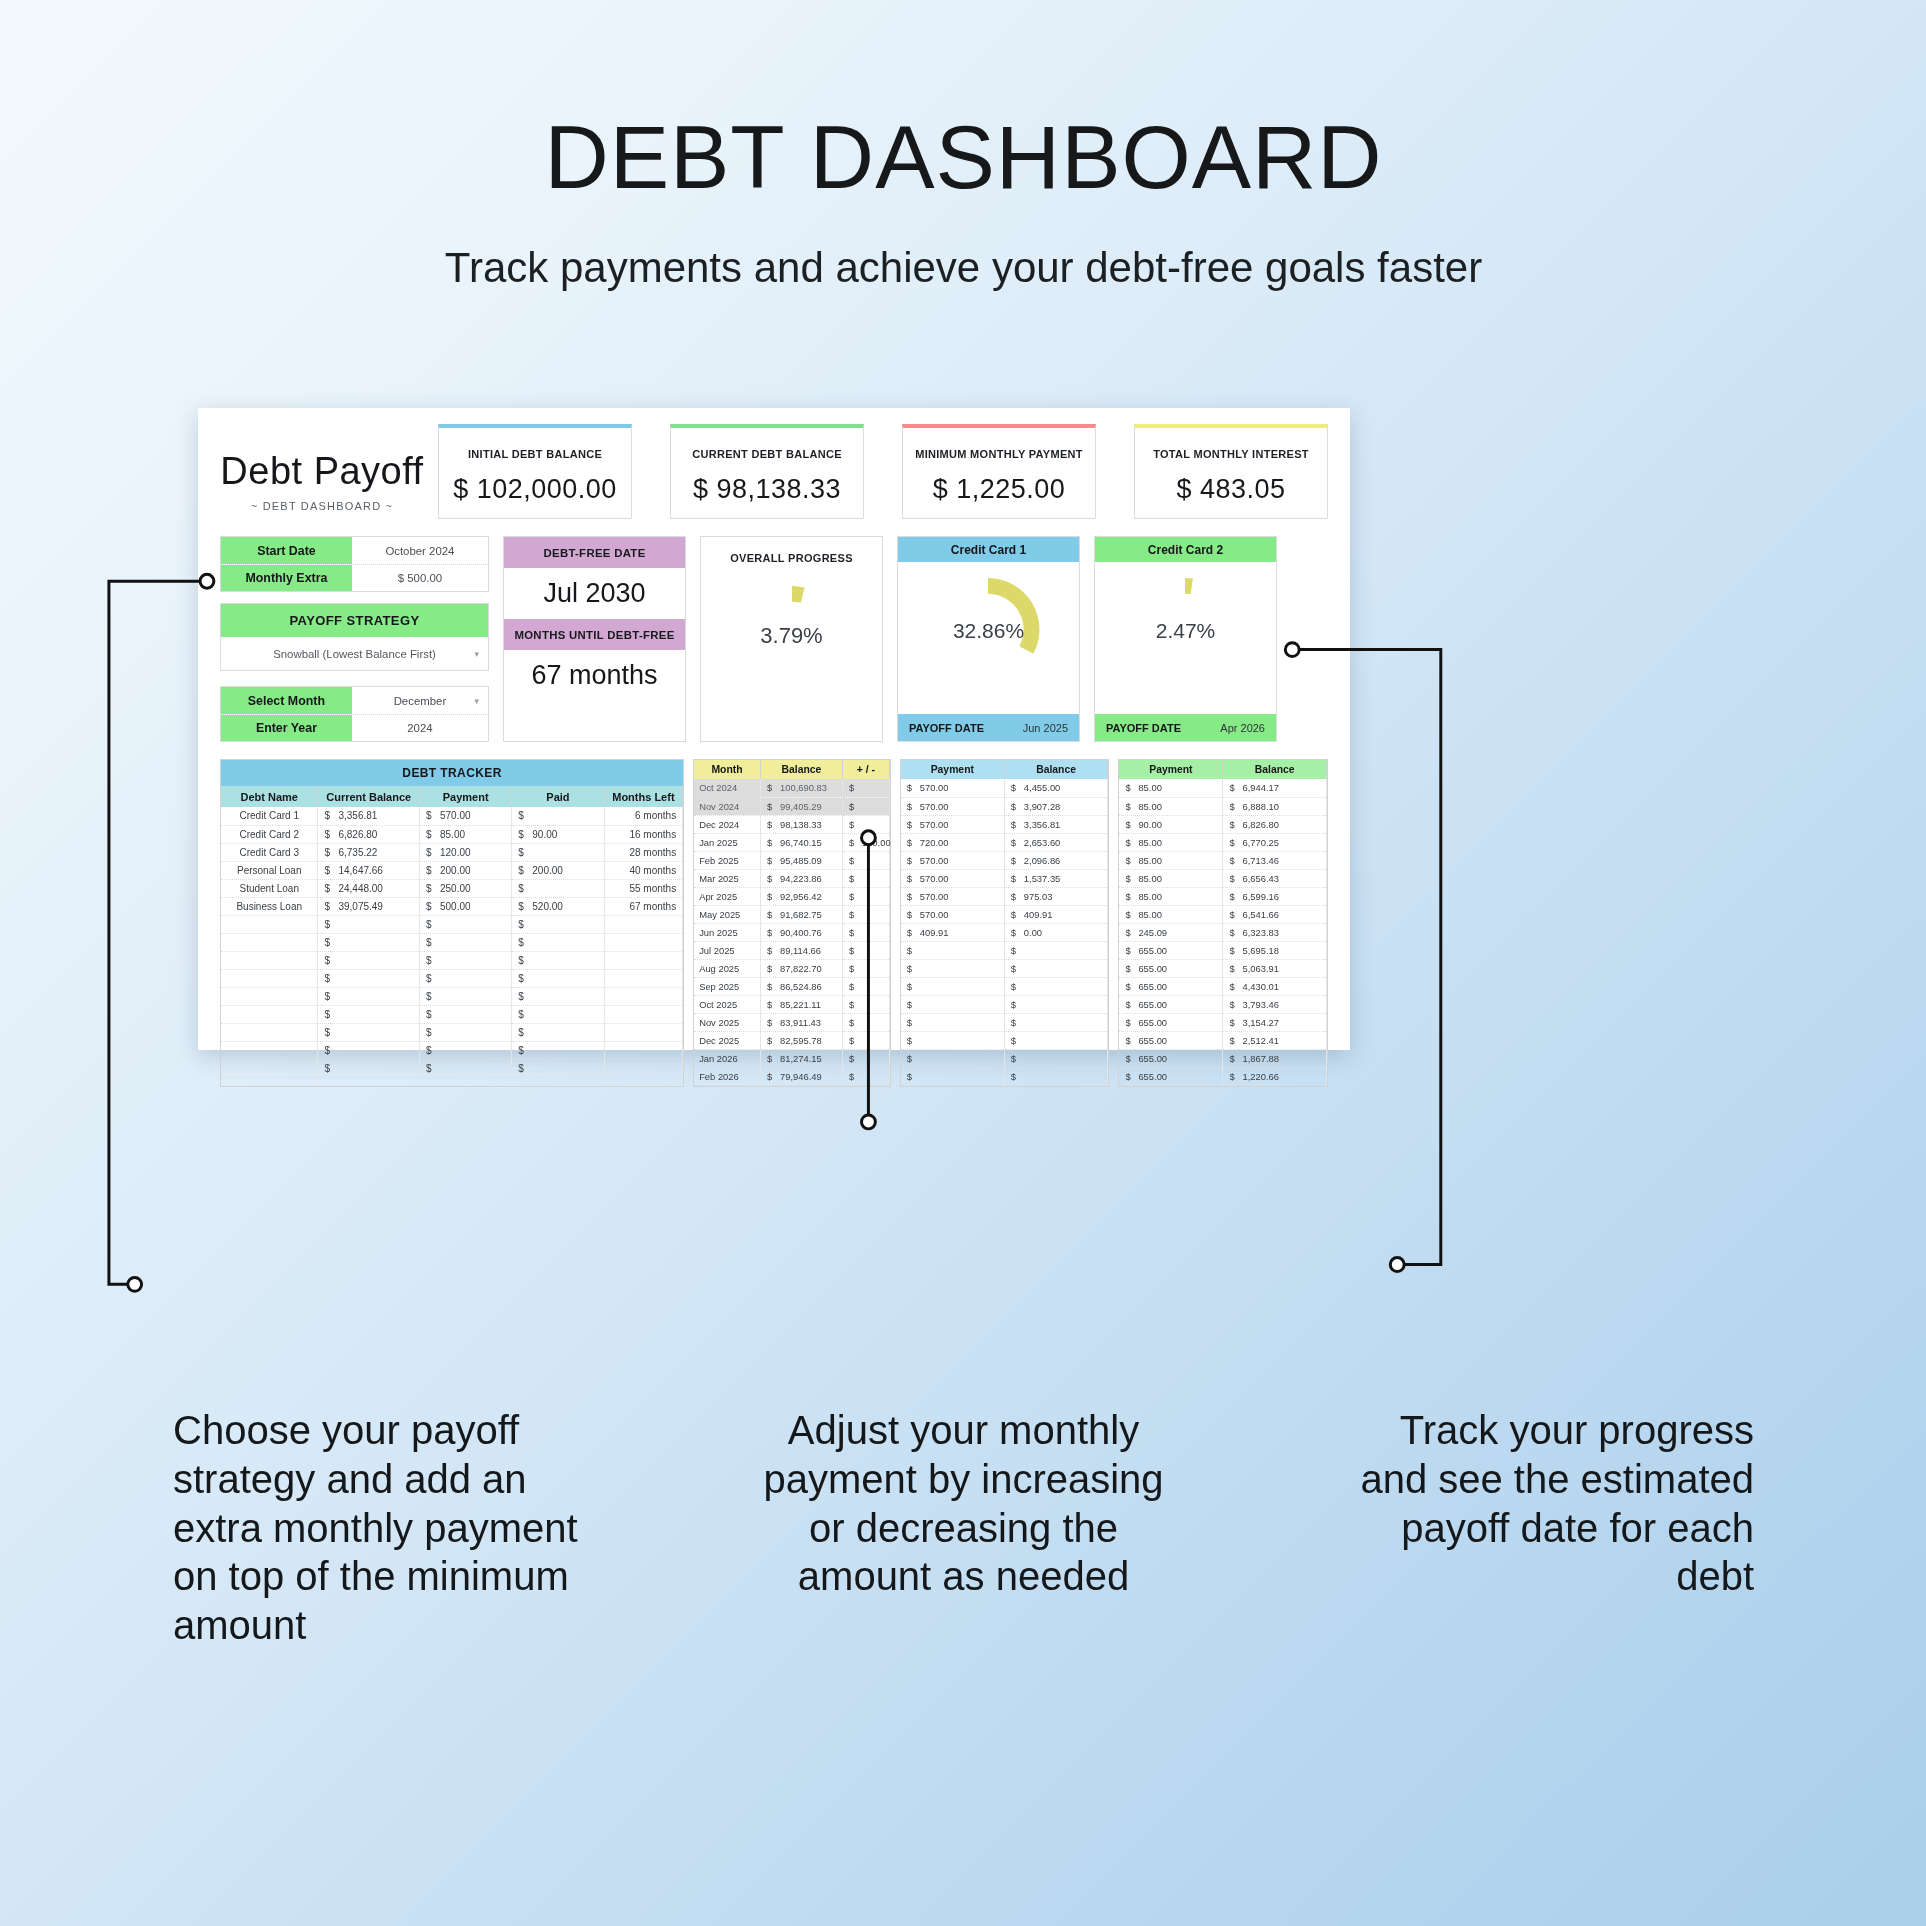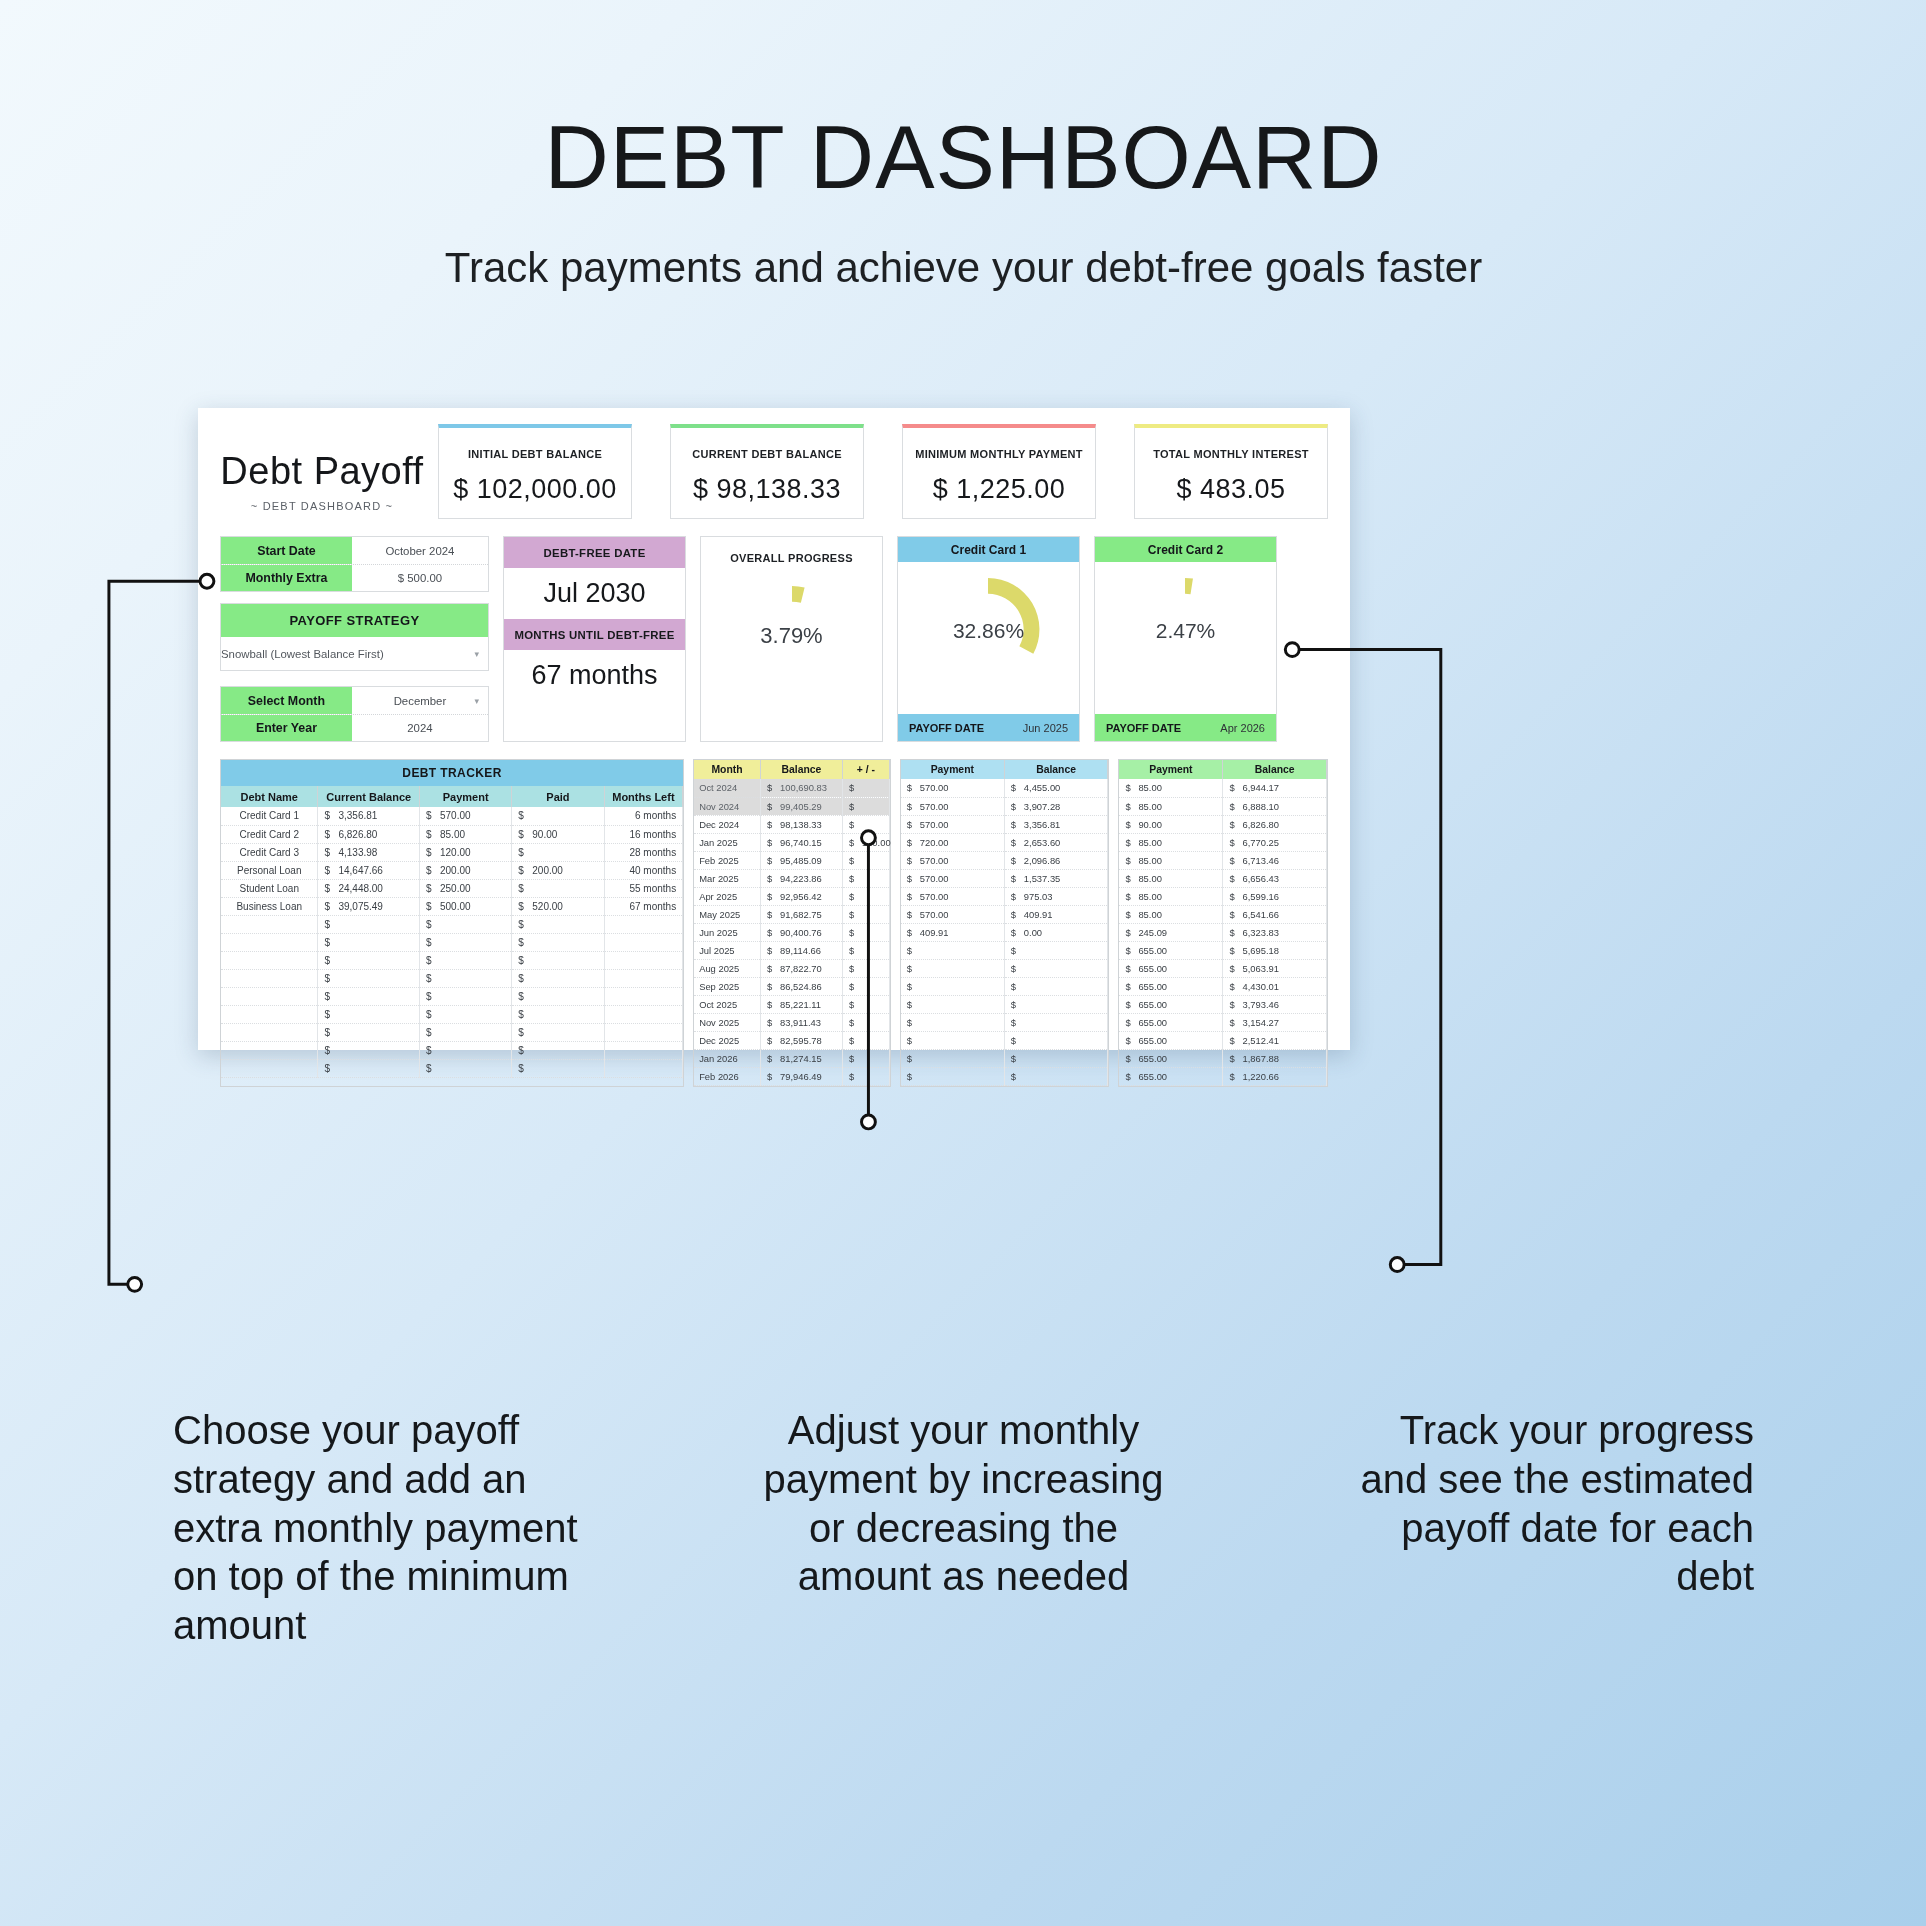--- a/index.html
+++ b/index.html
@@ -104,21 +104,21 @@
   .green { background: #86ea86; }
 
   .strategy-box { margin-top: 11px; border: 1px solid #d9dcdf; }
   .strategy-head {
     height: 33px; background: #86ea86;
     display: flex; align-items: center; justify-content: center;
     font-size: 13px; font-weight: 700; letter-spacing: 0.4px; color: #14161a;
   }
   .strategy-sel {
     height: 33px; background: #fff;
-    display: flex; align-items: center; 
+    display: flex; align-items: center; justify-content: center;
     font-size: 11.4px; color: #52575d; position: relative;
   }
   .caret {
     position: absolute; right: 9px; top: 50%; transform: translateY(-50%);
     font-size: 9px; color: #9aa0a6;
   }
 
   .month-box { margin-top: 15px; }
 
   
@@ -390,21 +390,21 @@
             </tr>
             <tr>
               <td class="c-name">Credit Card 2</td>
               <td class="c-money"><span class="cur">$</span><span class="amt">6,826.80</span></td>
               <td class="c-money"><span class="cur">$</span><span class="amt">85.00</span></td>
               <td class="c-money"><span class="cur">$</span><span class="amt">90.00</span></td>
               <td class="c-right">16 months</td>
             </tr>
             <tr>
               <td class="c-name">Credit Card 3</td>
-              <td class="c-money"><span class="cur">$</span><span class="amt">4,133.98</span></td>
+              <td class="c-money"><span class="cur">$</span><span class="amt">6,735.22</span></td>
               <td class="c-money"><span class="cur">$</span><span class="amt">120.00</span></td>
               <td class="c-money"><span class="cur">$</span><span class="amt"></span></td>
               <td class="c-right">28 months</td>
             </tr>
             <tr>
               <td class="c-name">Personal Loan</td>
               <td class="c-money"><span class="cur">$</span><span class="amt">14,647.66</span></td>
               <td class="c-money"><span class="cur">$</span><span class="amt">200.00</span></td>
               <td class="c-money"><span class="cur">$</span><span class="amt">200.00</span></td>
               <td class="c-right">40 months</td>

